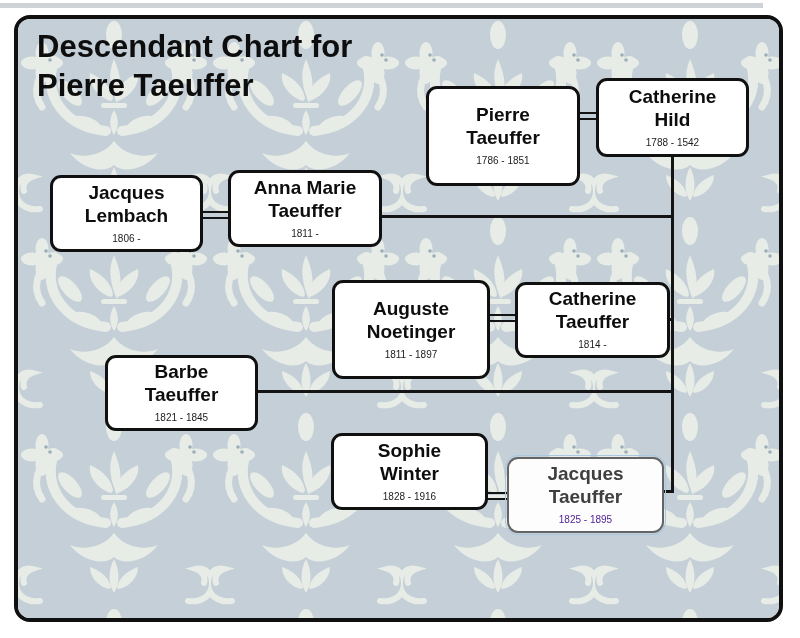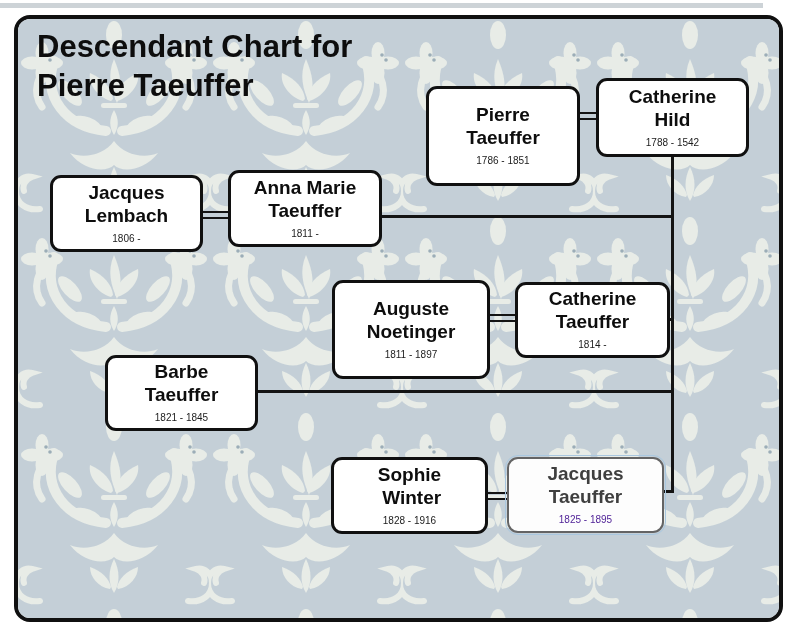--- a/index.html
+++ b/index.html
@@ -127,21 +127,21 @@
         <div class="pdates">1811 - 1897</div>
       </div>
       <div class="person" style="left: 515px; top: 282px; width: 155px; height: 76px;">
         <div class="pname"><span>Catherine</span><br><span>Taeuffer</span></div>
         <div class="pdates">1814 -</div>
       </div>
       <div class="person" style="left: 57px; top: 355px; width: 153px; height: 76px; margin-left: 48px;">
         <div class="pname"><span>Barbe</span><br><span>Taeuffer</span></div>
         <div class="pdates">1821 - 1845</div>
       </div>
-      <div class="person" style="left: 331px; top: 457px; width: 157px; height: 77px; text-align: right;">
+      <div class="person" style="left: 331px; top: 433px; width: 157px; height: 77px;">
         <div class="pname"><span>Sophie</span><br><span>Winter</span></div>
         <div class="pdates">1828 - 1916</div>
       </div>
       <div class="person highlight" style="left: 507px; top: 457px; width: 157px; height: 76px;">
         <div class="pname"><span>Jacques</span><br><span>Taeuffer</span></div>
         <div class="pdates">1825 - 1895</div>
       </div>
     </div>
 
 </div>

